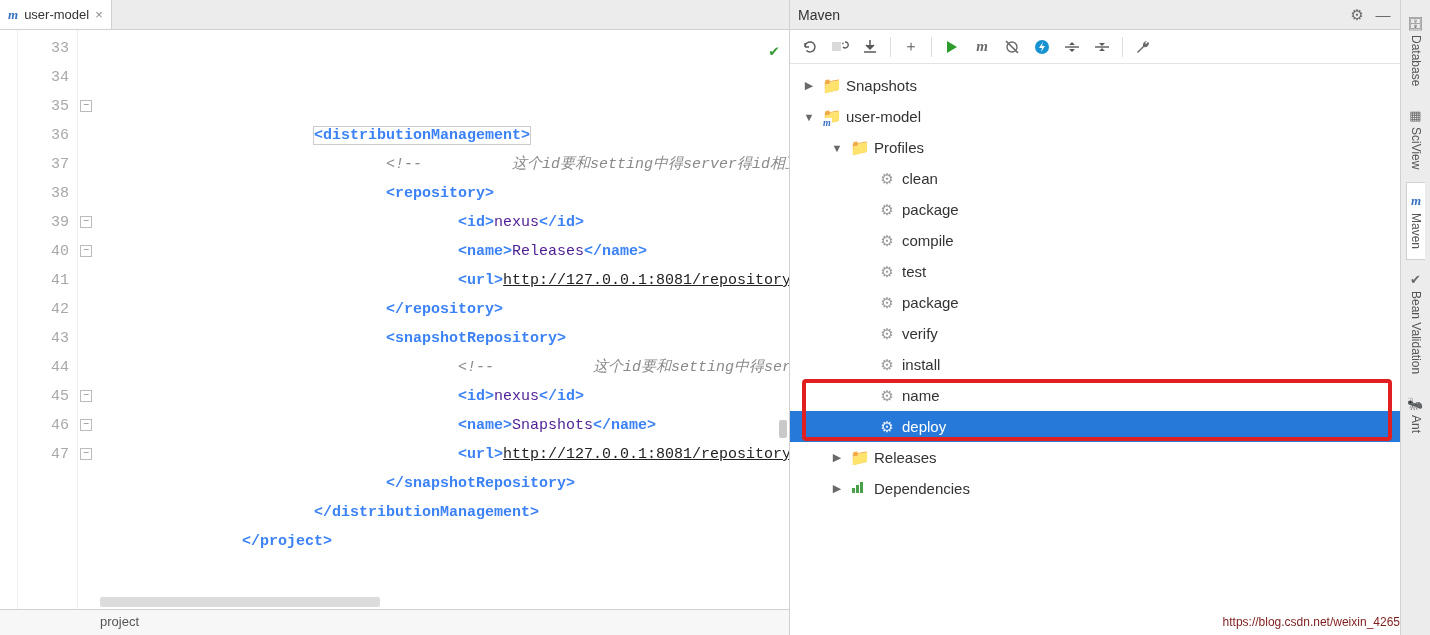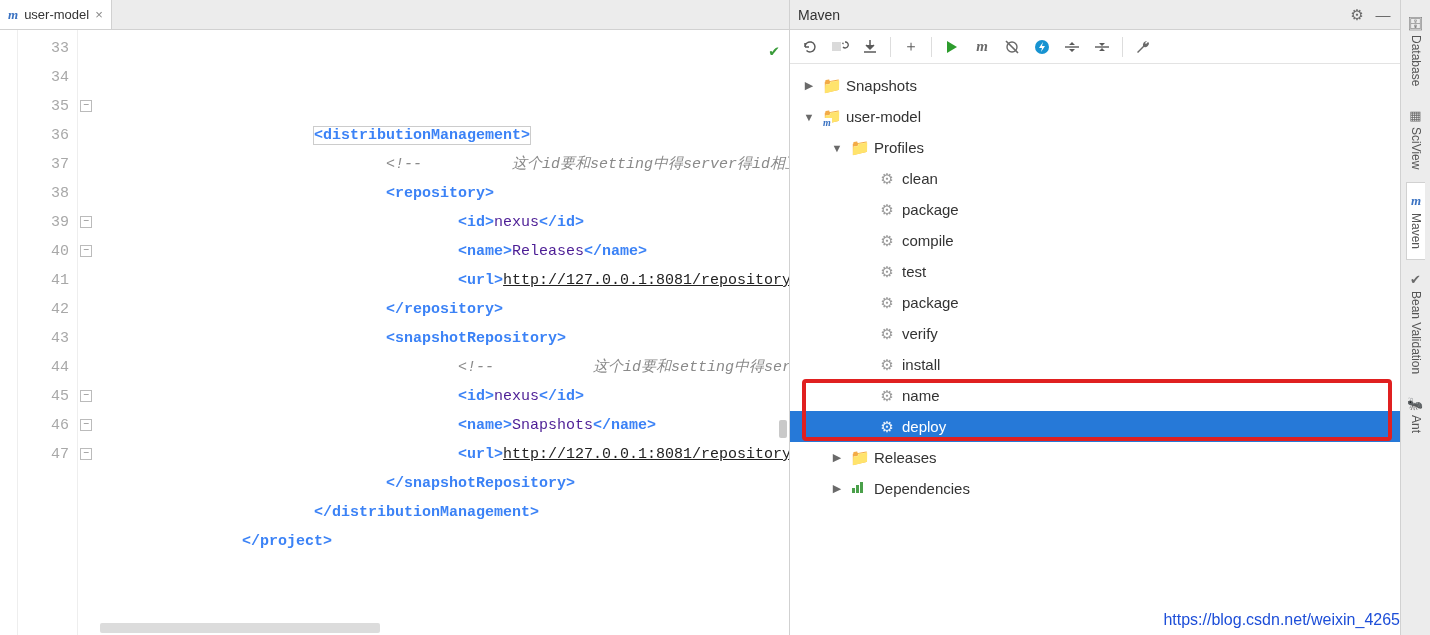--- a/index.html
+++ b/index.html
@@ -216,21 +216,21 @@
     text-orientation: mixed;
     font-size:12px;
     color:#555;
     padding:10px 2px;
     border-bottom: 0;
     display:flex; align-items:center; gap:4px;
   }
   .vtab .vi{ writing-mode:horizontal-tb; font-size:13px; color:#6a6a6a;}
   .vtab.active{ background:#fff; border:1px solid #d1d1d1; border-right:none;}
   .watermark{
-    position:absolute; right:30px; bottom:6px; color:#1d4ed8; font-size:16px;
+    position:absolute; right:30px; bottom:6px; color:#7f1d1d; font-size:12px;
   }
 </style>
 </head>
 <body>
 
 <div class="layout">
 
   <div class="editor-area">
     <div class="tabbar">
       <div class="tab">
@@ -269,20 +269,21 @@
       <div class="code" id="code">
         <span class="check-icon">✔</span>
       <div class="line">                        <span class="tag" style="outline:1px solid #ccc;">&lt;distributionManagement&gt;</span></div><div class="line">                                <span class="cmt">&lt;!--          这个id要和setting中得server得id相互对应    因为上传时需要</span></div><div class="line">                                <span class="tag">&lt;repository&gt;</span></div><div class="line">                                        <span class="tag">&lt;id&gt;</span><span class="txt">nexus</span><span class="tag">&lt;/id&gt;</span></div><div class="line">                                        <span class="tag">&lt;name&gt;</span><span class="txt">Releases</span><span class="tag">&lt;/name&gt;</span></div><div class="line">                                        <span class="tag">&lt;url&gt;</span><span class="url">http://127.0.0.1:8081/repository/maven-releases/</span></div><div class="line">                                <span class="tag">&lt;/repository&gt;</span></div><div class="line">                                <span class="tag">&lt;snapshotRepository&gt;</span></div><div class="line">                                        <span class="cmt">&lt;!--           这个id要和setting中得server得id相互对应    因为上传时</span></div><div class="line">                                        <span class="tag">&lt;id&gt;</span><span class="txt">nexus</span><span class="tag">&lt;/id&gt;</span></div><div class="line">                                        <span class="tag">&lt;name&gt;</span><span class="txt">Snapshots</span><span class="tag">&lt;/name&gt;</span></div><div class="line">                                        <span class="tag">&lt;url&gt;</span><span class="url">http://127.0.0.1:8081/repository/maven-snapshots/</span></div><div class="line">                                <span class="tag">&lt;/snapshotRepository&gt;</span></div><div class="line">                        <span class="tag">&lt;/distributionManagement&gt;</span></div><div class="line">                <span class="tag">&lt;/project&gt;</span></div></div>
       <div class="vscroll">
           <div class="thumb"></div>
         </div>
       <div class="hscroll">
           <div class="thumb"></div>
         </div>
     </div>
+    <div class="breadcrumb">project</div>
   </div>
 
   <div class="maven-panel">
     <div class="maven-header">
       <span class="title">Maven</span>
       <span class="hicon">⚙</span>
       <span class="hicon">—</span>
     </div>
     <div class="toolbar" id="mvnToolbar">
         <div class="tbtn">

